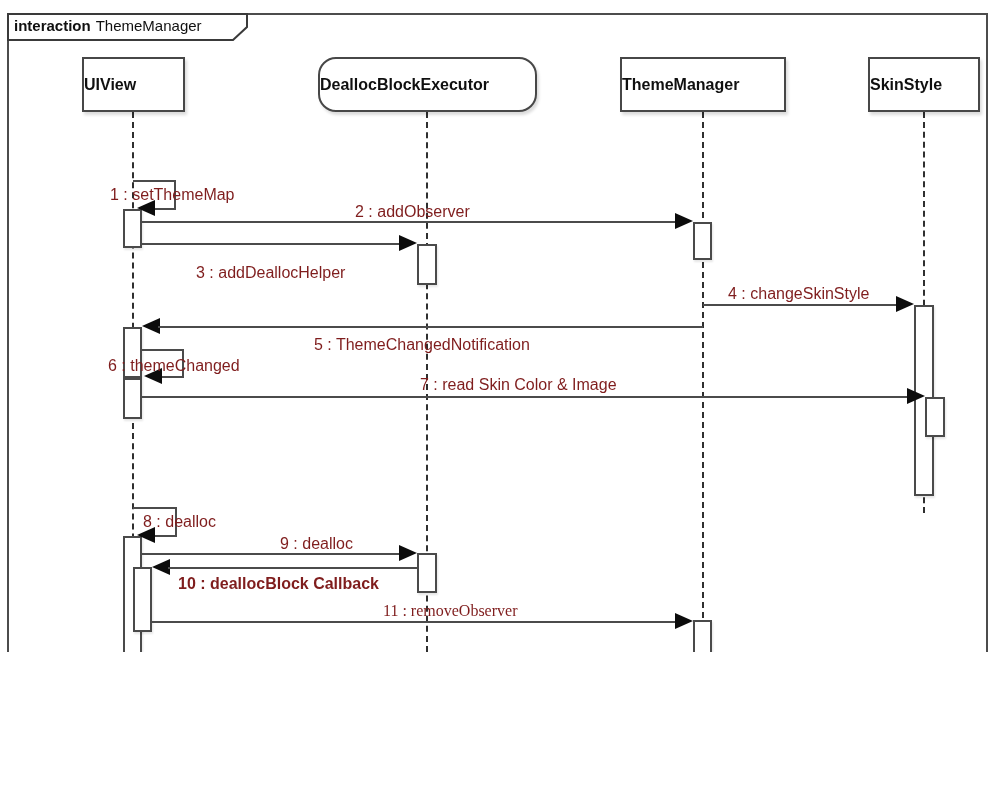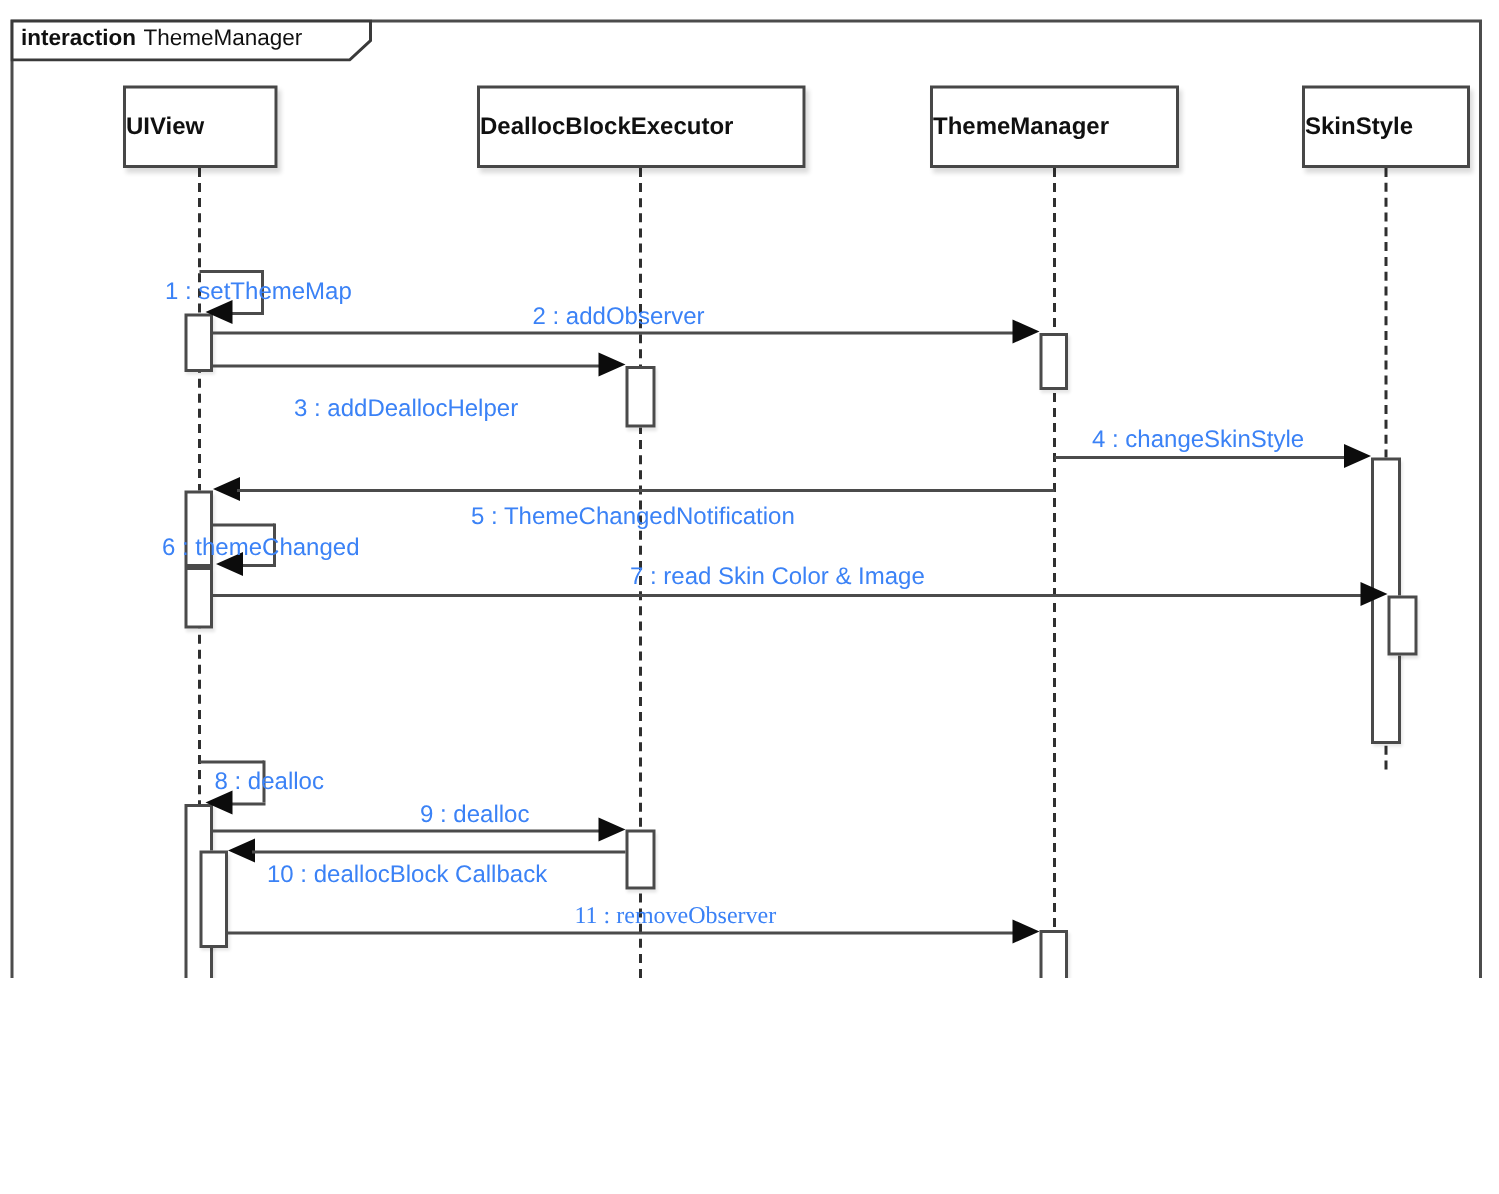--- a/index.html
+++ b/index.html
@@ -18,40 +18,40 @@
   .activation{position:absolute;box-sizing:border-box;border:2px solid #4a4a4a;background:#ffffff;
               box-shadow:1px 2px 2px rgba(0,0,0,0.10);}
   .mline{position:absolute;height:0;border-top:2px solid #4b4b4b;}
   .vline{position:absolute;width:0;border-left:2px solid #4b4b4b;}
   .arrow-right{position:absolute;width:0;height:0;
                border-top:8px solid transparent;border-bottom:8px solid transparent;
                border-left:18px solid #0c0c0c;}
   .arrow-left{position:absolute;width:0;height:0;
               border-top:8px solid transparent;border-bottom:8px solid transparent;
               border-right:18px solid #0c0c0c;}
-  .msg-label{position:absolute;font-size:16px;color:#3b82f6;white-space:nowrap;}
+  .msg-label{position:absolute;font-size:16px;color:#7f1d1d;white-space:nowrap;}
 </style>
 </head>
 <body>
 
 <div class="canvas">
   <div class="frame"></div>
   <svg class="tab-svg" width="242" height="28" viewBox="0 0 242 28">
     <path d="M1 1 H240 V14 L226 27 H1 Z" fill="#ffffff" stroke="#3a3a3a" stroke-width="2"></path>
   </svg>
   <div class="tab-text"><span class="kw">interaction</span><span>ThemeManager</span></div>
   <div id="layer">
       <div class="lifeline" style="left: 132px; top: 112px; height: 578px;"></div>
       <div class="lifeline" style="left: 426px; top: 112px; height: 540px;"></div>
       <div class="lifeline" style="left: 702px; top: 112px; height: 566px;"></div>
       <div class="lifeline" style="left: 923px; top: 112px; height: 401px;"></div>
       <div class="head" style="left: 82px; top: 57px; width: 103px; height: 55px;">
         <span>UIView</span>
       </div>
-      <div class="head" style="left: 318px; top: 57px; width: 219px; height: 55px;">
+      <div class="head" style="left: 318px; top: 57px; width: 219px; height: 55px; border-radius: 18px;">
         <span>DeallocBlockExecutor</span>
       </div>
       <div class="head" style="left: 620px; top: 57px; width: 166px; height: 55px;">
         <span>ThemeManager</span>
       </div>
       <div class="head" style="left: 868px; top: 57px; width: 112px; height: 55px;">
         <span>SkinStyle</span>
       </div>
       <div class="activation" style="left: 123px; top: 209px; width: 19px; height: 39px;"></div>
       <div class="activation" style="left: 123px; top: 327px; width: 19px; height: 51px;"></div>
@@ -92,18 +92,18 @@
       <div class="mline" style="left: 133px; top: 507px; width: 43px;"></div>
       <div class="vline" style="left: 175px; top: 507px; height: 28px;"></div>
       <div class="mline" style="left: 153px; top: 535px; width: 24px;"></div>
       <div class="arrow-left" style="left: 137px; top: 527px;"></div>
       <div class="msg-label" style="left: 143px; top: 513px;">8 : dealloc</div>
       <div class="mline" style="left: 142px; top: 553px; width: 259px;"></div>
       <div class="arrow-right" style="left: 399px; top: 545px;"></div>
       <div class="msg-label" style="left: 280px; top: 535px;">9 : dealloc</div>
       <div class="arrow-left" style="left: 152px; top: 559px;"></div>
       <div class="mline" style="left: 168px; top: 567px; width: 249px;"></div>
-      <div class="msg-label" style="left: 178px; top: 575px;">10 : deallocBlock Callback</div>
+      <div class="msg-label" style="left: 178px; top: 575px; font-weight: bold;">10 : deallocBlock Callback</div>
       <div class="mline" style="left: 152px; top: 621px; width: 525px;"></div>
       <div class="arrow-right" style="left: 675px; top: 613px;"></div>
       <div class="msg-label" style="left: 383px; top: 602px; font-family: Liberation Serif, serif;">11 : removeObserver</div>
     </div>
 </div>
 
 </body></html>

